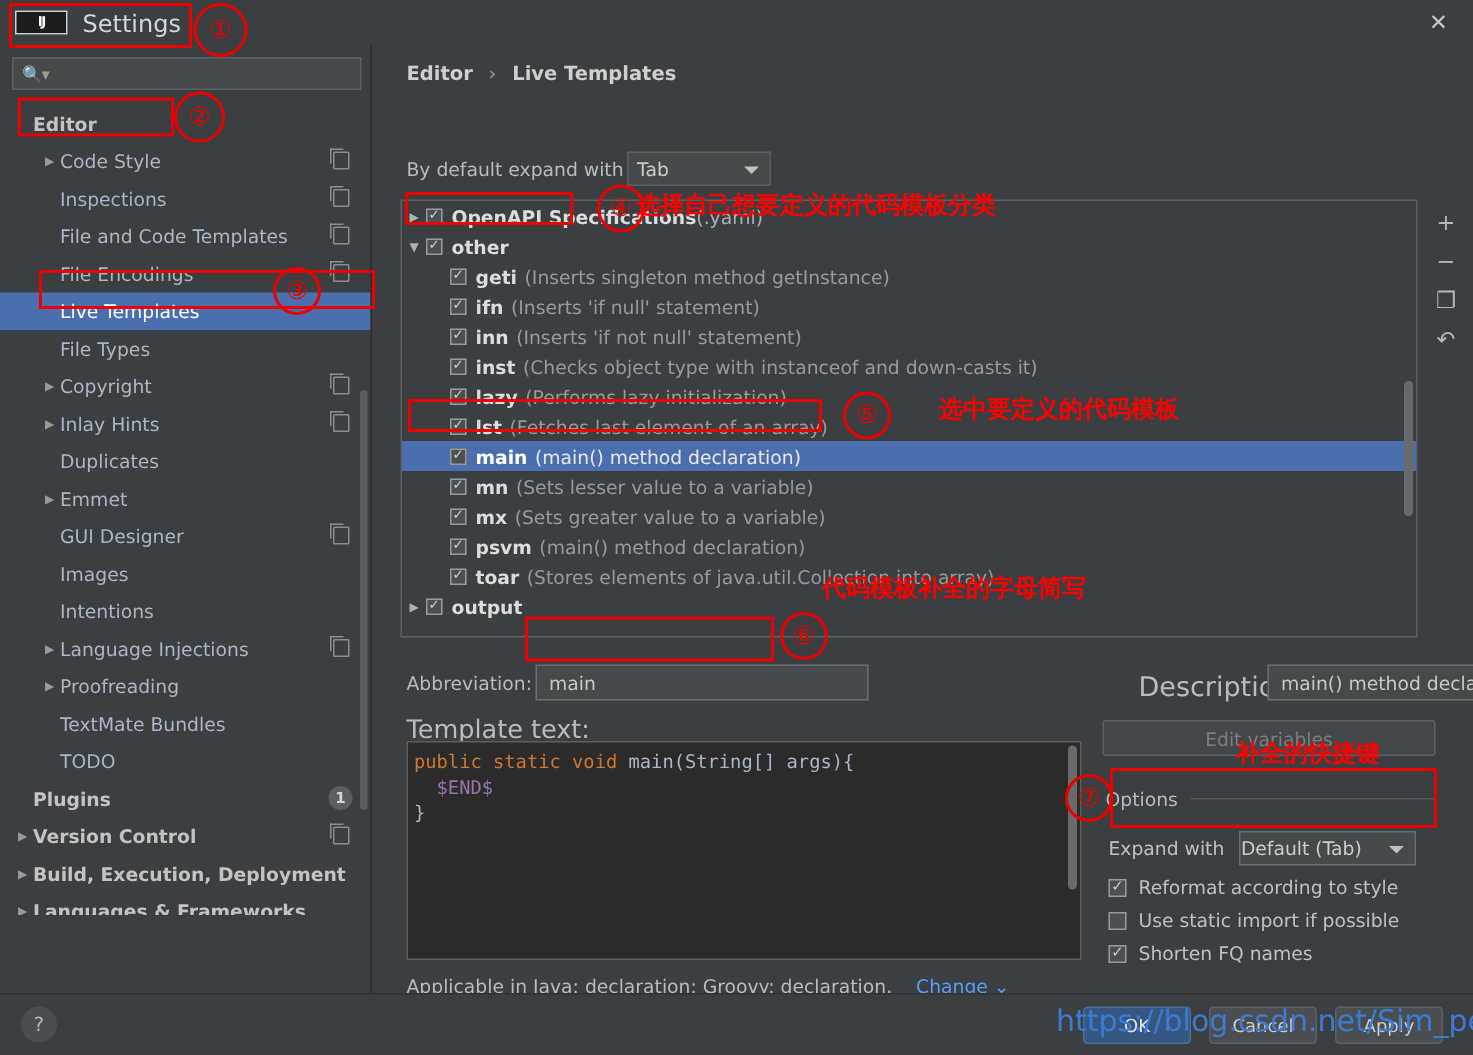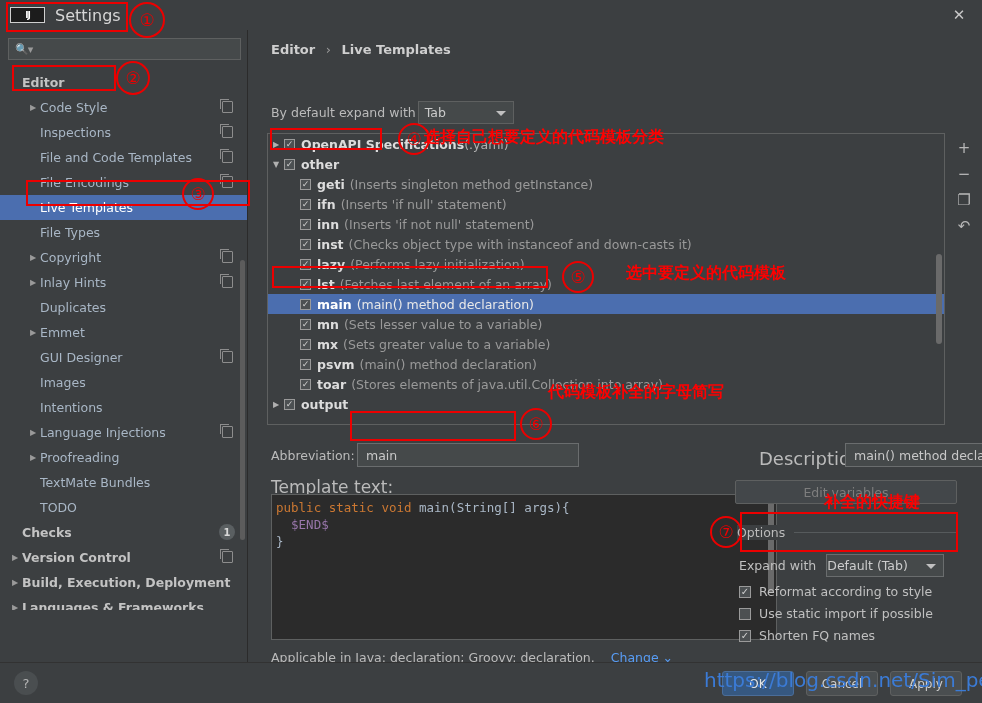--- a/index.html
+++ b/index.html
@@ -166,21 +166,21 @@
   .field {
     position:absolute; height:24px; background:#45494a; border:1px solid #6a6d6e;
     color:#c8c8c8; font-size:12.5px; display:flex; align-items:center; padding-left:8px;
   }
   #abbr-field { left:108px; top:413px; width:222px; }
   .desc-label { position:absolute; left:510px; top:418px; font-size:18px; }
   #desc-field { left:596px; top:413px; width:362px; }
 
   .tt-label { position:absolute; left:22px; top:447px; font-size:17px; }
   .code-box {
-    position:absolute; left:22px; top:464px; width:506px; height:146px;
+    position:absolute; left:22px; top:464px; width:450px; height:146px;
     background:#2b2b2b; border:1px solid #5e6060; overflow:hidden;
   }
   .code {
     font-family:"DejaVu Sans Mono", "Liberation Mono", monospace;
     font-size:12.5px; line-height:17px; padding:4px 0 0 4px; white-space:pre;
   }
   .kw { color:#cc7832; }
   .plain { color:#a9b7c6; }
   .var { color:#9876aa; }
   .code-scroll {
@@ -328,21 +328,21 @@
         <div class="tree-row lvl2">
           <span class="arrow"></span>
           <span class="tree-label">TextMate Bundles</span>
         </div>
         <div class="tree-row lvl2">
           <span class="arrow"></span>
           <span class="tree-label">TODO</span>
         </div>
         <div class="tree-row lvl1 bold">
           <span class="arrow"></span>
-          <span class="tree-label">Checks</span>
+          <span class="tree-label">Plugins</span>
           <span class="badge-one">1</span>
         </div>
         <div class="tree-row lvl1 bold">
           <span class="arrow">▶</span>
           <span class="tree-label">Version Control</span>
           <span class="copy-ico"></span>
         </div>
         <div class="tree-row lvl1 bold">
           <span class="arrow">▶</span>
           <span class="tree-label">Build, Execution, Deployment</span>

